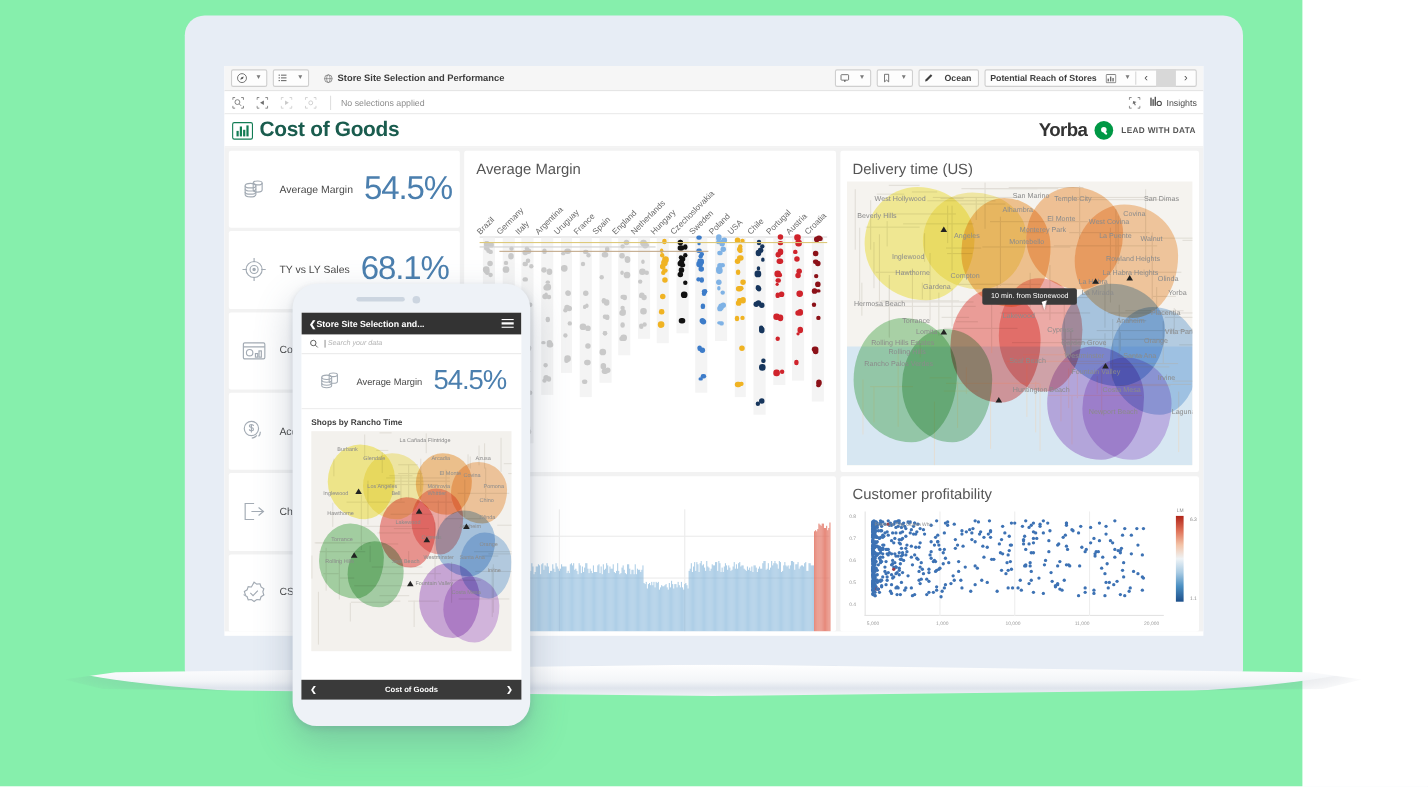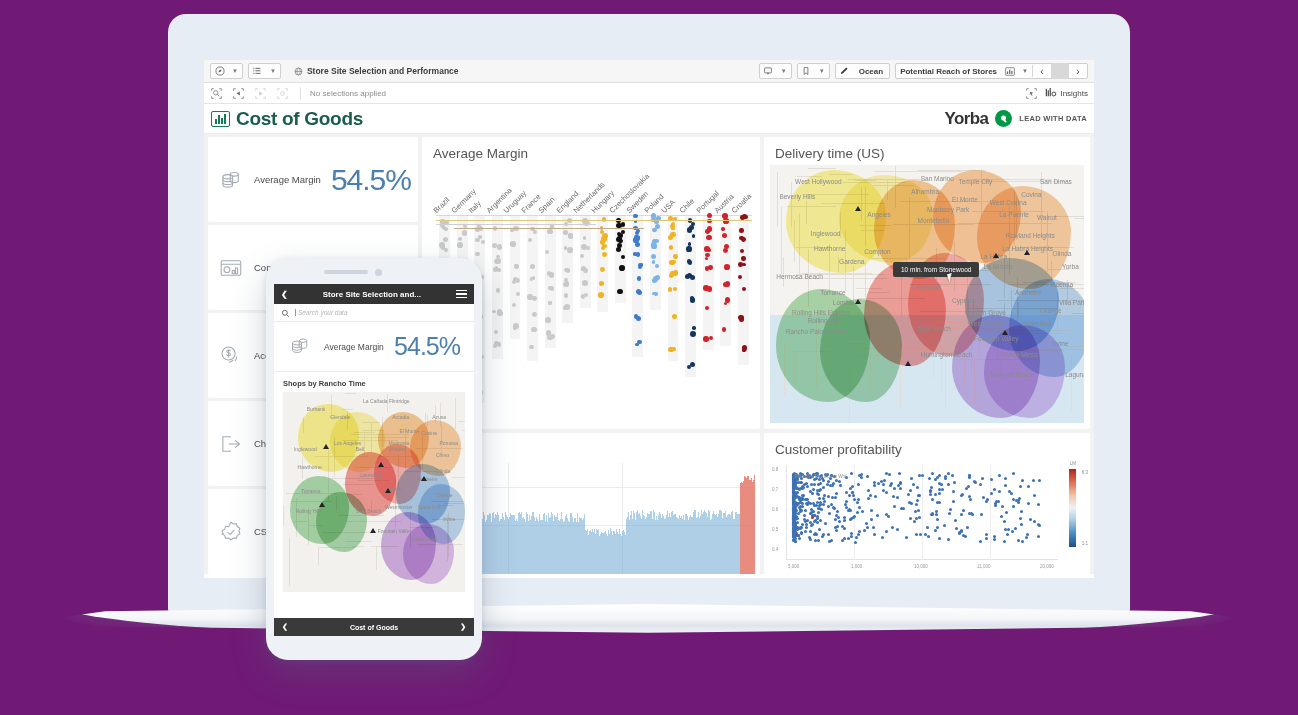--- a/index.html
+++ b/index.html
@@ -2,21 +2,21 @@
 <html><head>
 <meta charset="utf-8">
 <style>
   * { box-sizing: border-box; margin: 0; padding: 0; }
   html, body {
     width: 1298px; height: 715px;
     background: #ffffff;
     font-family: "Liberation Sans", sans-serif;
     overflow: hidden;
   }
-  #stage { position: relative; width: 1298px; height: 715px; background: #701a75; }
+  #stage { position: relative; width: 1184px; height: 715px; background: #86efac; }
 
   
   .laptop-bezel {
     position: absolute; left: 168px; top: 14px;
     width: 962px; height: 601px;
     background: #e7edf5;
     border-radius: 18px 18px 6px 6px;
   }
   .laptop-base {
     position: absolute; left: 58px; top: 604px;
@@ -184,21 +184,21 @@
     background: #eef2f7; border-radius: 22px;
     box-shadow: 0 14px 34px rgba(90,105,130,.30), 0 2px 6px rgba(90,105,130,.18);
   }
   .ph-speaker { position: absolute; left: 58px; top: 12px; width: 44px; height: 4px; border-radius: 2px; background: #ccd5e0; }
   .ph-cam { position: absolute; left: 109px; top: 11px; width: 7px; height: 7px; border-radius: 50%; background: #ccd5e0; }
   .ph-screen { position: absolute; left: 8px; top: 26px; width: 200px; height: 351px; background: #fff; overflow: hidden; }
   .ph-topbar {
     height: 20px; background: #333; display: flex; align-items: center; padding: 0 7px;
     color: #fff; font-size: 8px; font-weight: bold;
   }
-  .ph-title { flex: 1; text-align: center; }
+  .ph-title { flex: 1; }
   .ph-search { height: 18px; display: flex; align-items: center; gap: 5px; padding: 0 7px; border-bottom: 1px solid #eaeaea; }
   .ph-search-ph { font-size: 6.5px; color: #b4b4b4; font-style: italic; border-left: 1px solid #999; padding-left: 2px; }
   .ph-kpi { height: 50px; display: flex; align-items: center; padding: 0 14px; gap: 10px; border-bottom: 1px solid #ededed; }
   .ph-kpi-label { font-size: 8.5px; color: #4a4a4a; }
   .ph-kpi-value { margin-left: auto; font-size: 25px; color: #4b7fae; letter-spacing: -1px; }
   .ph-section { font-size: 7.5px; font-weight: bold; color: #3d3d3d; padding: 7px 9px 4px 9px; }
   .ph-map { position: relative; margin: 0 9px; height: 200px; background: #f3f1ed; overflow: hidden; }
   .ph-bottombar {
     position: absolute; left: 8px; bottom: 24px; width: 200px; height: 18px;
     background: #3a3a3a; display: flex; align-items: center; padding: 0 8px;
@@ -397,20 +397,34 @@
                   <path d="M6 15.4c0 1.4 2.7 2.6 6 2.6s6-1.2 6-2.6M6 19c0 1.4 2.7 2.6 6 2.6s6-1.2 6-2.6"></path>
                   <ellipse cx="20" cy="9" rx="5" ry="2.2"></ellipse>
                   <path d="M15 9v8c0 1.2 2.2 2.2 5 2.2s5-1 5-2.2V9"></path>
                 </g>
               </svg>
           </span>
           <span class="kpi-label">Average Margin</span>
           <span class="kpi-value">54.5%</span>
         </div>
 
+        <div class="kpi-card">
+          <span class="kpi-icon">
+            <svg width="26" height="26" viewBox="0 0 32 32">
+                <g fill="none" stroke="#a3abb4" stroke-width="1.3">
+                  <circle cx="16" cy="16" r="9"></circle>
+                  <circle cx="16" cy="16" r="4.5"></circle>
+                  <circle cx="16" cy="16" r="1.3" fill="#a3abb4"></circle>
+                  <path d="M16 3v5M16 24v5M3 16h5M24 16h5"></path>
+                </g>
+              </svg>
+          </span>
+          <span class="kpi-label">TY vs LY Sales</span>
+          <span class="kpi-value">68.1%</span>
+        </div>
 
         <div class="kpi-card">
           <span class="kpi-icon">
             <svg width="26" height="26" viewBox="0 0 32 32">
                 <g fill="none" stroke="#a3abb4" stroke-width="1.3">
                   <rect x="4" y="7" width="24" height="18" rx="1.5"></rect>
                   <line x1="4" y1="11.5" x2="28" y2="11.5"></line>
                   <circle cx="11" cy="18" r="3.6"></circle>
                   <rect x="17.5" y="19" width="2.6" height="4"></rect>
                   <rect x="21.5" y="16" width="2.6" height="7"></rect>

